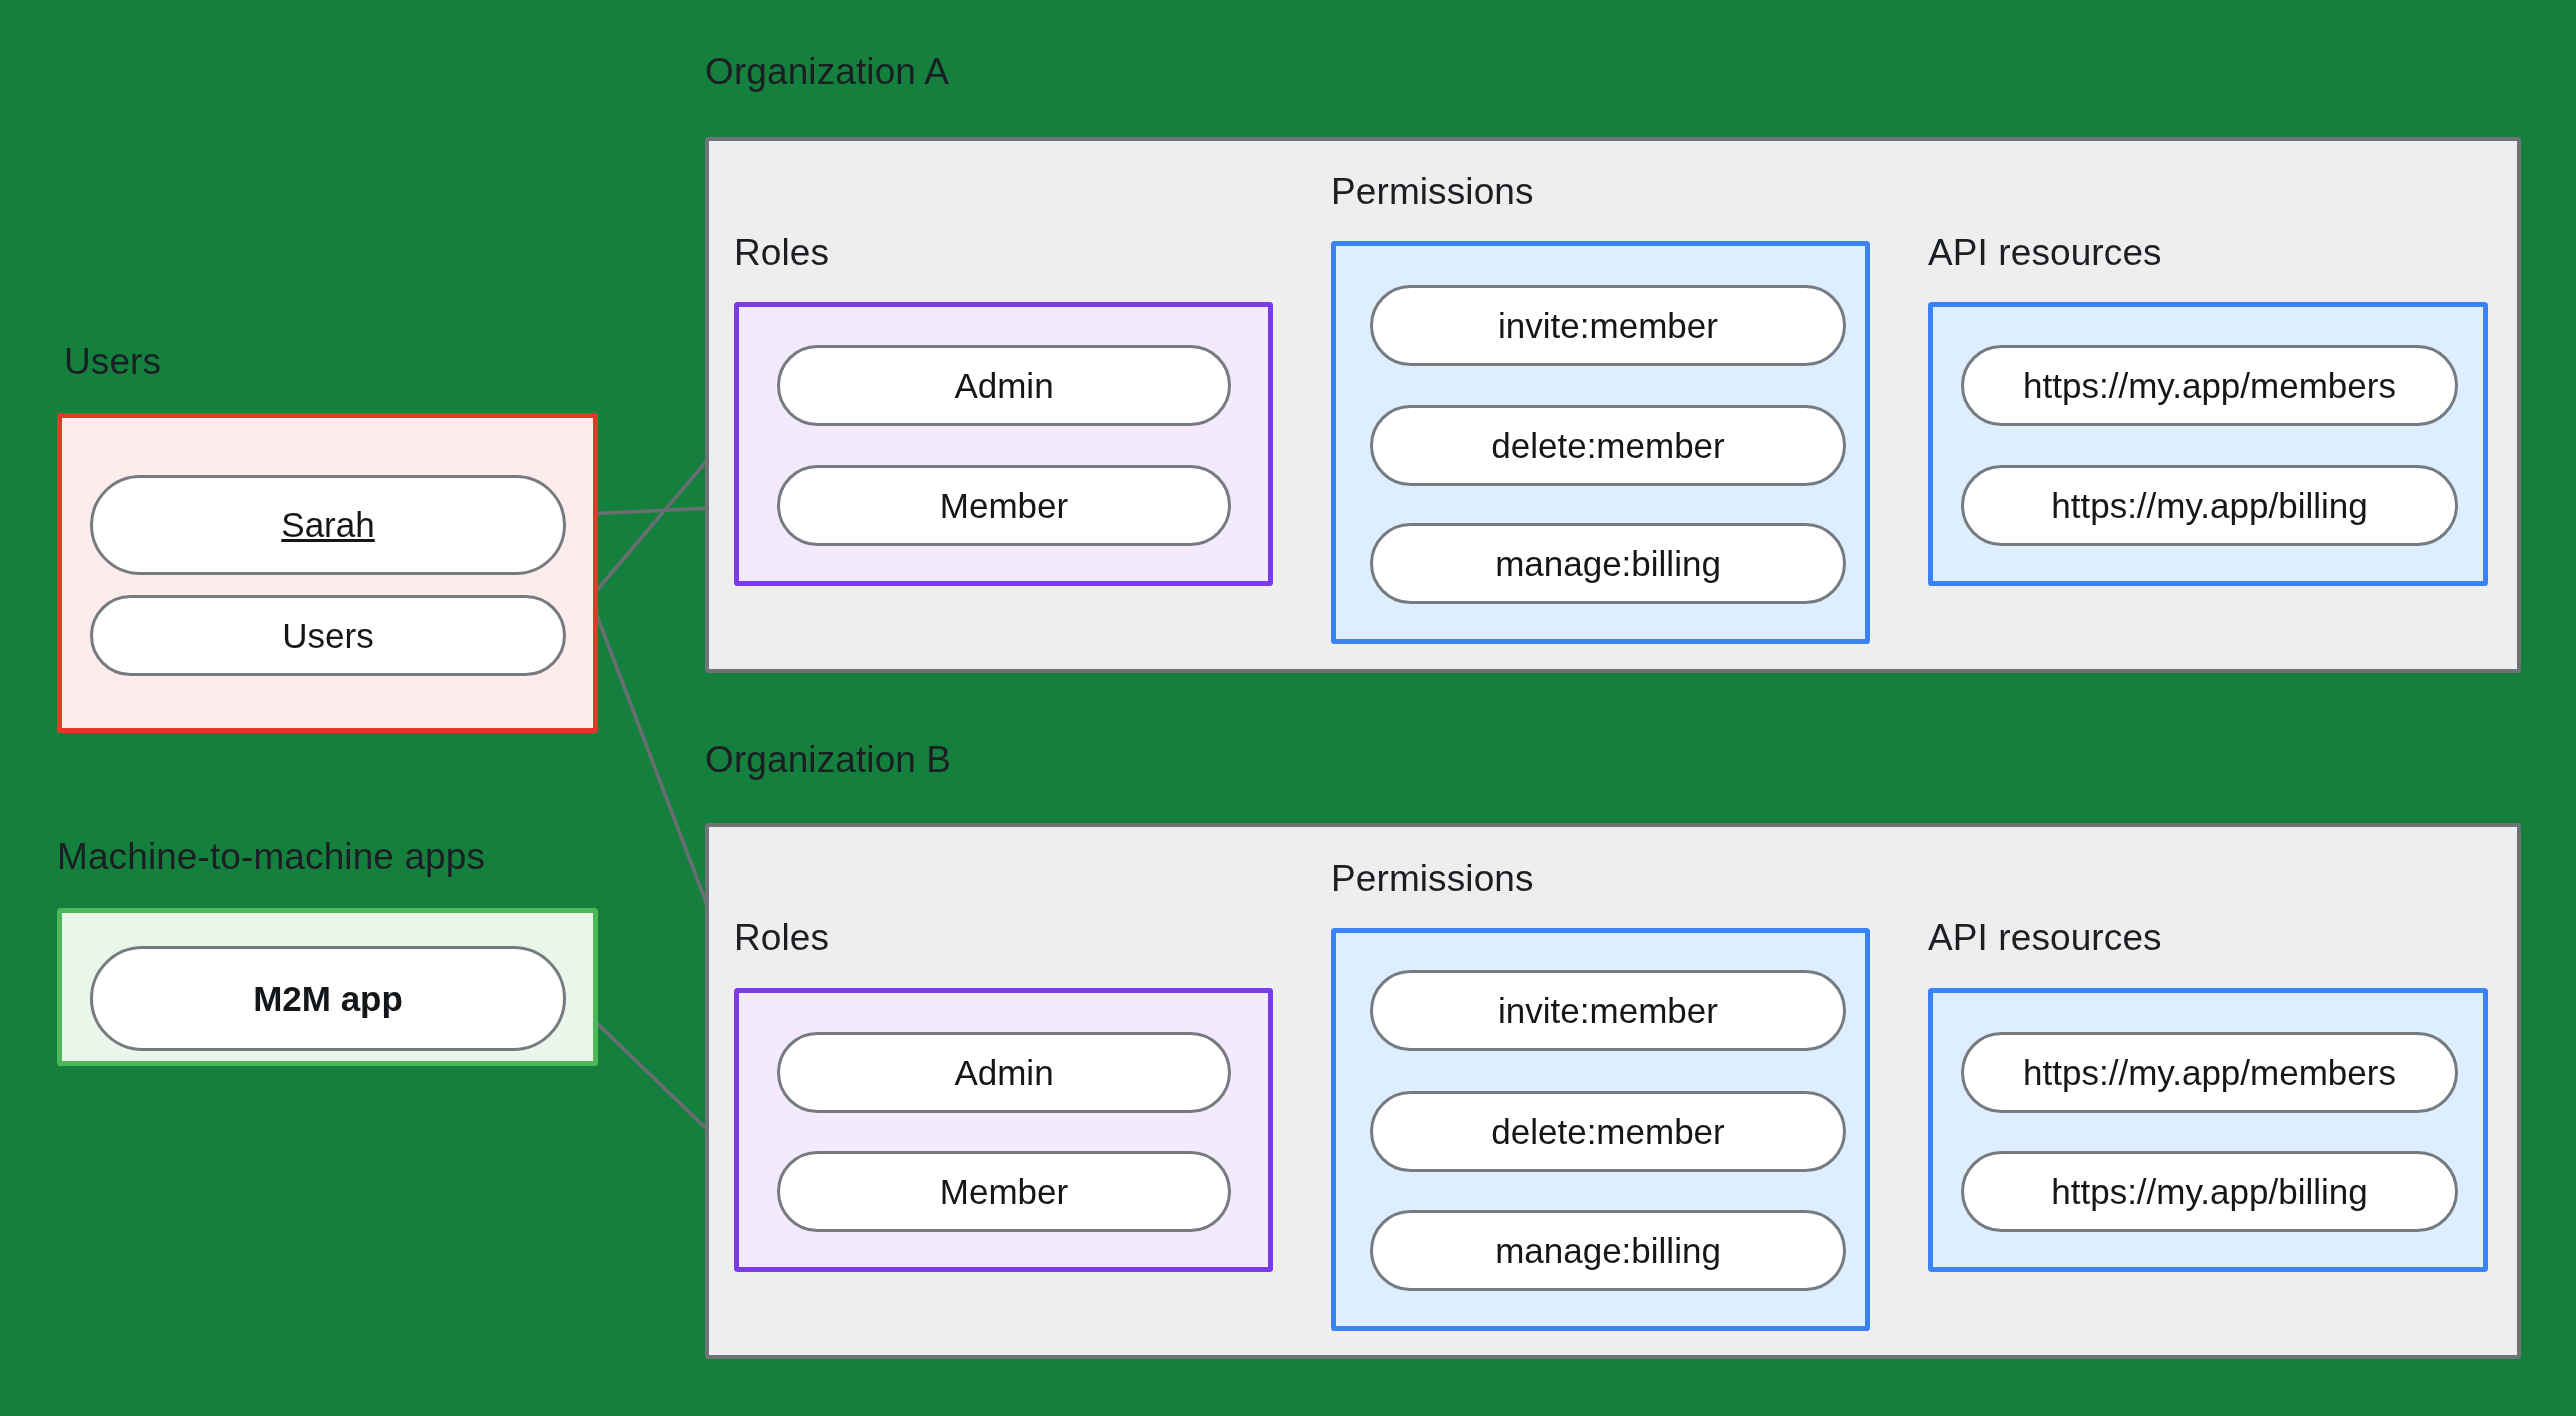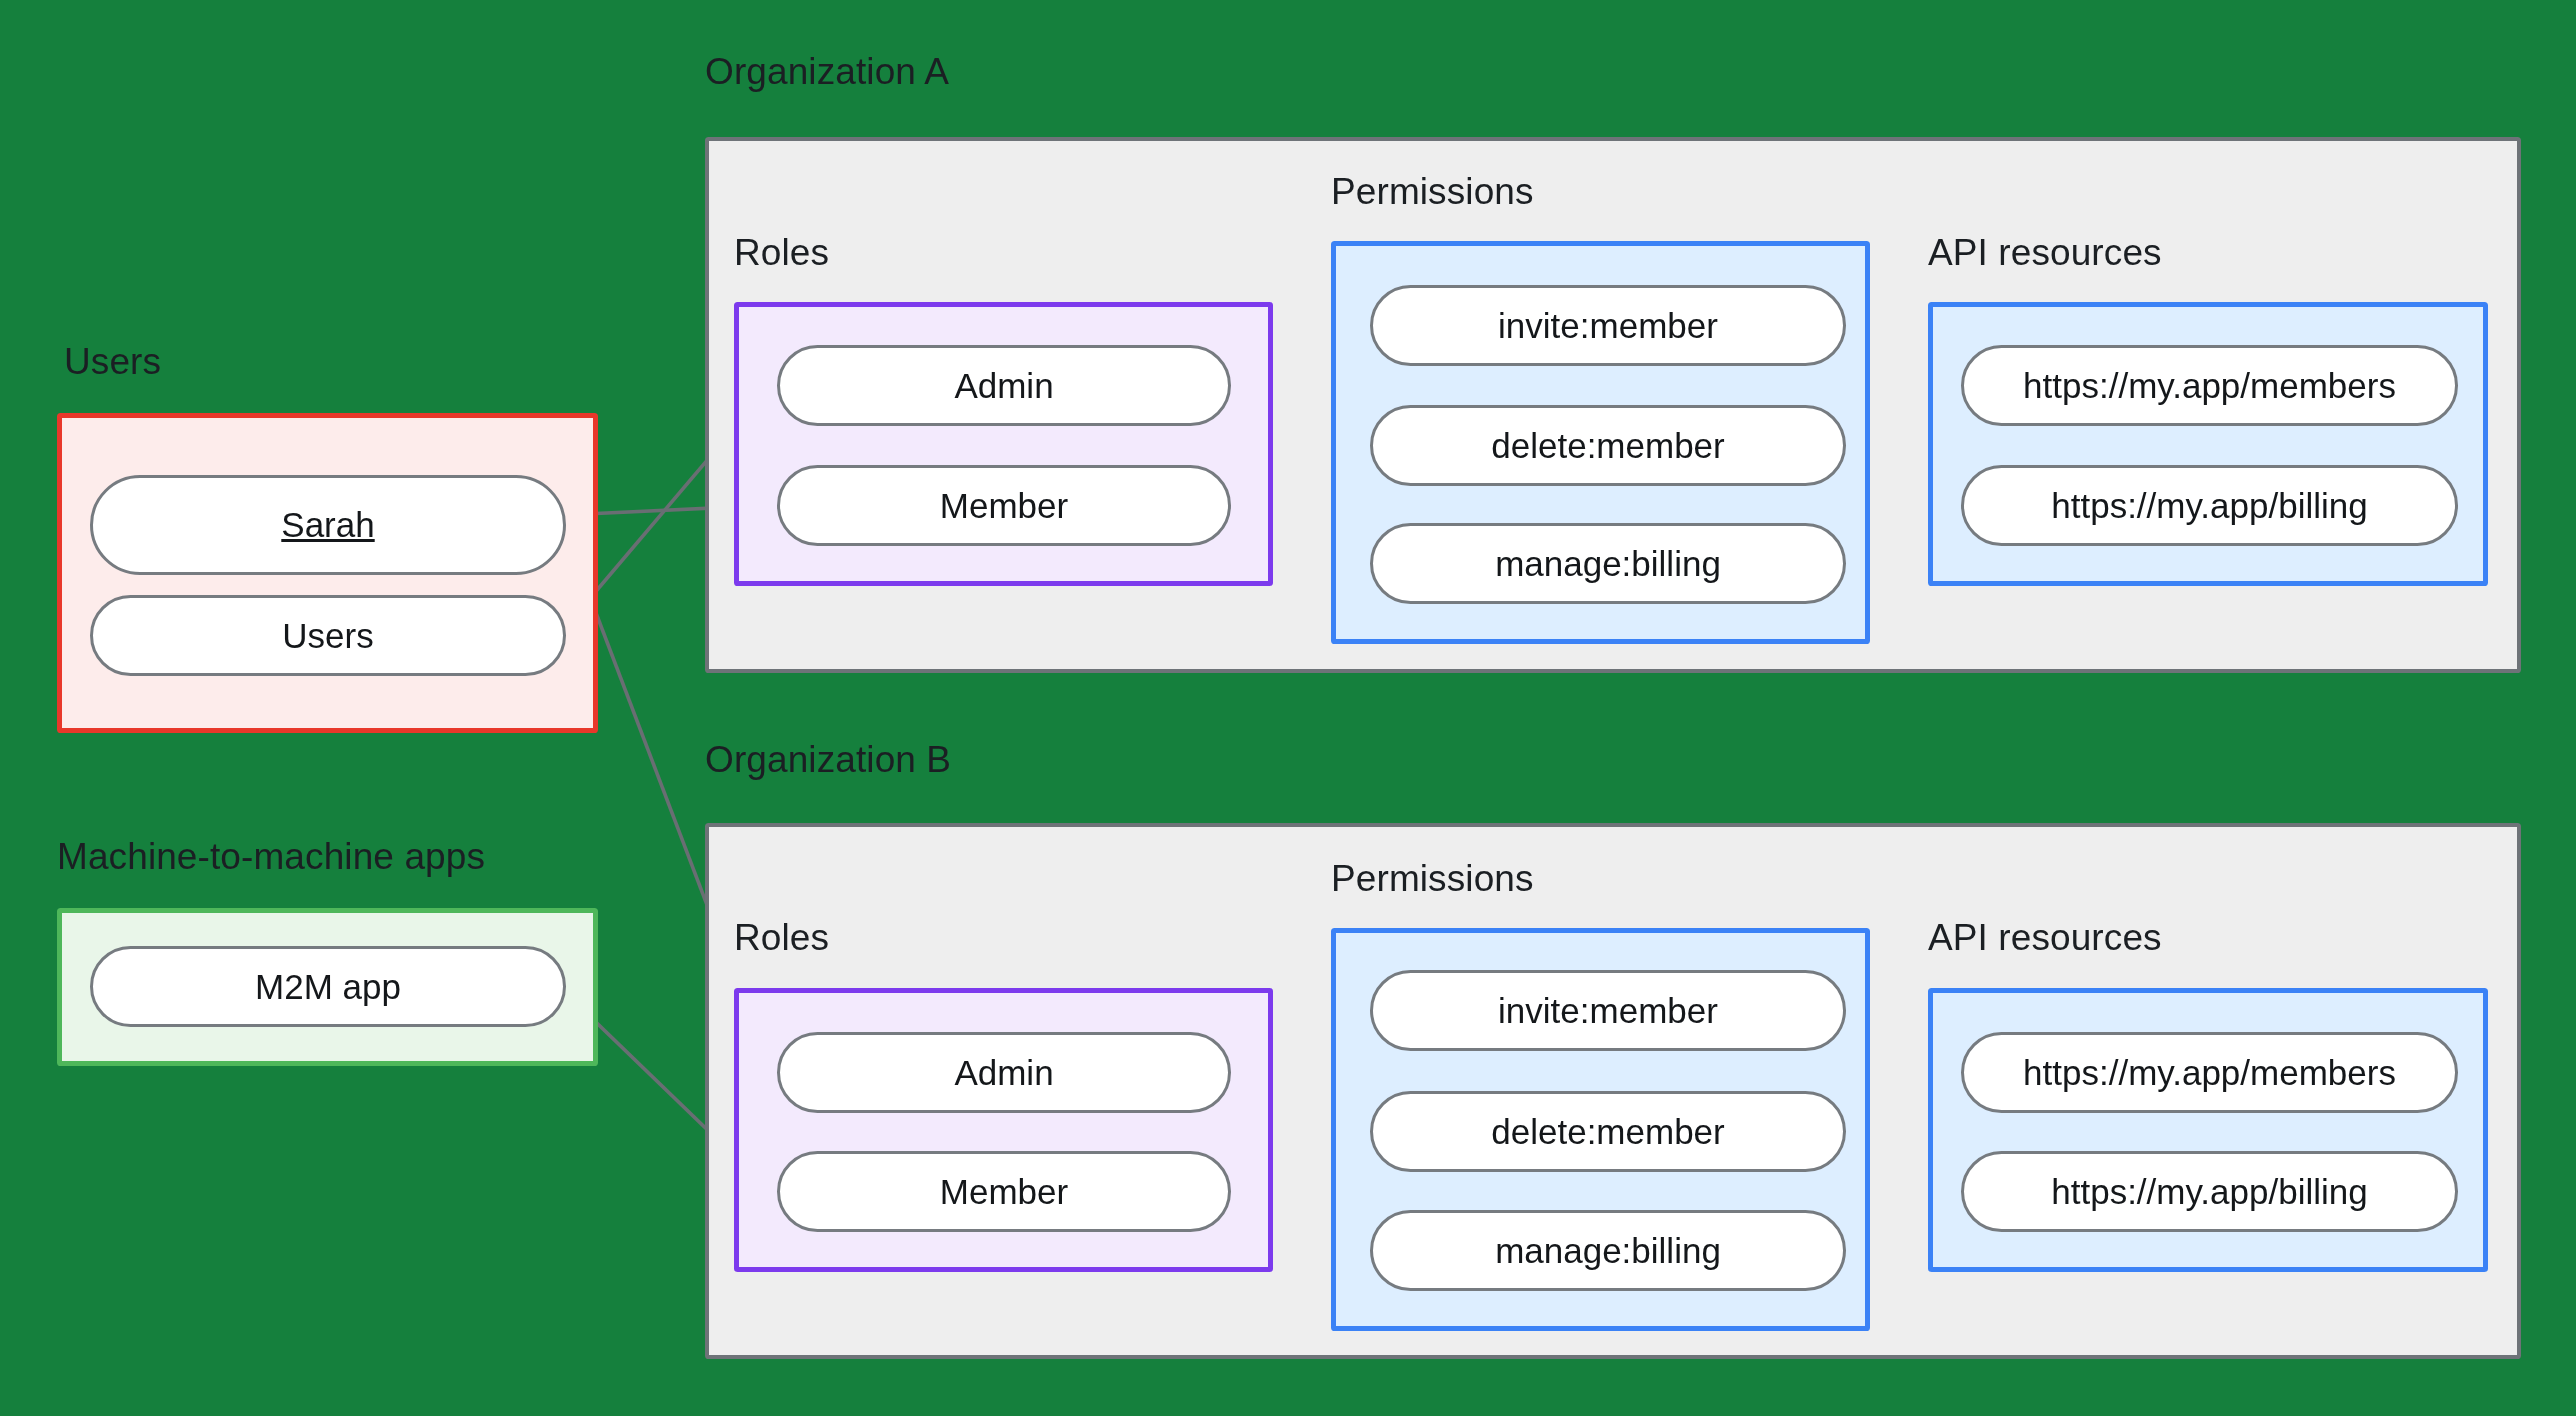--- a/index.html
+++ b/index.html
@@ -178,16 +178,16 @@
   <div class="pill" style="left:1961px; top:1032px; width:497px; height:81px;">https://my.app/members</div>
   <div class="pill" style="left:1961px; top:1151px; width:497px; height:81px;">https://my.app/billing</div>
 
   <div class="caption" style="left:64px; top:341px;">Users</div>
   <div class="group users-box" style="left:57px; top:413px; width:541px; height:320px;"></div>
   <div class="pill" style="left:90px; top:475px; width:476px; height:100px;text-decoration:underline;">Sarah</div>
   <div class="pill" style="left:90px; top:595px; width:476px; height:81px;">Users</div>
 
   <div class="caption" style="left:57px; top:836px;">Machine-to-machine apps</div>
   <div class="group m2m-box" style="left:57px; top:908px; width:541px; height:158px;"></div>
-  <div class="pill" style="left:90px; top:946px; width:476px; height:81px;">M2M app</div>
+  <div class="pill" style="left:90px; top:946px; width:476px; height:105px;font-weight:bold;">M2M app</div>
 
 </div>
 
 
 </body></html>

